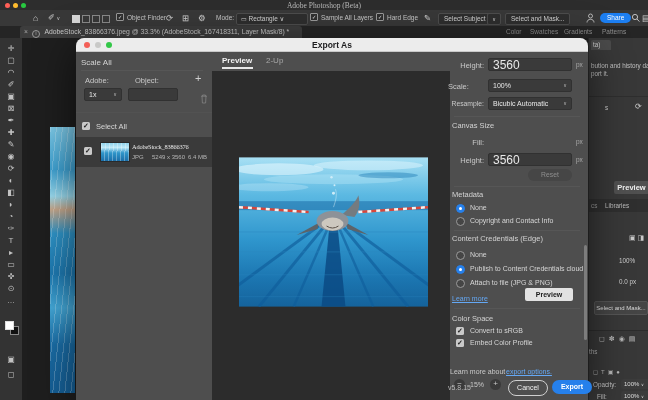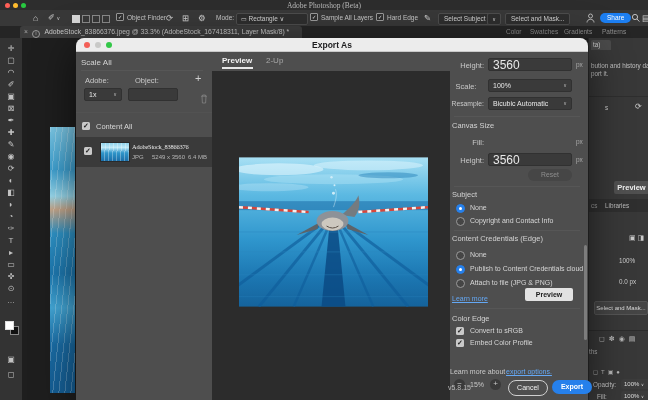--- a/index.html
+++ b/index.html
@@ -212,21 +212,21 @@
       <span>1x</span><span class="chev">∨</span>
     </div>
     <input class="field" style="left: 52px; top: 50px; width: 50px;" value="">
     <span class="abs" style="left:124px;top:52px;opacity:.55;">
       <svg width="8" height="10" viewBox="0 0 8 10">
           <path d="M1 2.2h6M2.6 2.2V1h2.8v1.2M2 2.2l.4 6.8h3.2l.4-6.8" stroke="#bbb" fill="none" stroke-width=".7"></path>
         </svg>
     </span>
     <div class="divider" style="left:0;top:74px;width:136px;opacity:.35;"></div>
     <span class="dcheck" style="left:6px;top:84px;">✓</span>
-    <span class="rlabel" style="left:20px;top:84px;font-size:7.5px;">Content All</span>
+    <span class="rlabel" style="left:20px;top:84px;font-size:7.5px;">Select All</span>
     <div class="filerow">
       <span class="dcheck" style="left:8px;top:10px;">✓</span>
       <div class="abs" style="left:24px;top:5px;width:28px;height:18px;border:1px solid #2a2a2a;
            background-image:repeating-linear-gradient(94deg,rgba(255,255,255,.3) 0 1px,rgba(255,255,255,0) 1px 4px),
            linear-gradient(180deg,#8fd2ec 0%,#bfeaf8 25%,#2f95c9 55%,#1a6ea8 100%);"></div>
       <span class="abs nowrap" style="left:56px;top:6px;font-size:6.4px;color:#e8e8e8;letter-spacing:-.2px;">AdobeStock_83866376</span>
       <span class="abs" style="left:56px;top:17px;font-size:6px;color:#b5b5b5;">JPG</span>
       <span class="abs" style="left:76px;top:17px;font-size:6px;color:#b5b5b5;">5249 x 3560</span>
       <span class="abs" style="left:112px;top:17px;font-size:6px;color:#b5b5b5;">6.4 MB</span>
     </div>
@@ -283,21 +283,21 @@
       </svg>
       <span class="zoom-circle" style="left:242px;bottom:10px;">−</span>
       <span class="abs" style="left:258px;bottom:12px;font-size:7px;color:#c9c9c9;">15%</span>
       <span class="zoom-circle" style="left:278px;bottom:10px;">+</span>
     </div>
 
     <span class="lbl" style="left:372px;top:23px;width:36px;text-align:right;">Height:</span>
     <input class="field" style="left: 412px; top: 20px; width: 84px;" value="3560">
     <span class="lbl" style="left:500px;top:23px;font-size:6.5px;color:#a9a9a9;">px</span>
 
-    <span class="lbl" style="left:372px;top:44px;width:36px;text-align:center;">Scale:</span>
+    <span class="lbl" style="left:372px;top:44px;width:36px;text-align:left;">Scale:</span>
     <div class="ddl" style="left:412px;top:41px;width:84px;">
       <span>100%</span><span class="chev">∨</span>
     </div>
 
     <span class="lbl" style="left:368px;top:62px;width:40px;text-align:right;font-size:6.8px;">Resample:</span>
     <div class="ddl" style="left:412px;top:59px;width:84px;">
       <span>Bicubic Automatic</span><span class="chev">∨</span>
     </div>
 
     <div class="divider" style="left:378px;top:78px;width:126px;"></div>
@@ -306,39 +306,39 @@
     <span class="lbl" style="left:372px;top:100px;width:36px;text-align:right;">Fill:</span>
     <span class="lbl" style="left:500px;top:100px;font-size:6.5px;color:#a9a9a9;">px</span>
 
     <span class="lbl" style="left:372px;top:118px;width:36px;text-align:right;">Height:</span>
     <input class="field" style="left: 412px; top: 115px; width: 84px;" value="3560">
     <span class="lbl" style="left:500px;top:118px;font-size:6.5px;color:#a9a9a9;">px</span>
 
     <div class="abs" style="left:452px;top:131px;width:44px;height:12px;background:#464646;border-radius:6px;text-align:center;font-size:6.8px;line-height:12px;color:#8f8f8f;">Reset</div>
 
     <div class="divider" style="left:378px;top:148px;width:126px;"></div>
-    <span class="hdr" style="left:376px;top:152px;">Subject</span>
+    <span class="hdr" style="left:376px;top:152px;">Metadata</span>
     <span class="radio sel" style="left:380px;top:166px;"></span>
     <span class="rlabel" style="left:394px;top:166px;">None</span>
     <span class="radio" style="left:380px;top:179px;"></span>
     <span class="rlabel" style="left:394px;top:179px;">Copyright and Contact Info</span>
 
     <div class="divider" style="left:378px;top:192px;width:126px;"></div>
     <span class="hdr" style="left:376px;top:196px;">Content Credentials (Edge)</span>
     <span class="radio" style="left:380px;top:213px;"></span>
     <span class="rlabel" style="left:394px;top:213px;">None</span>
     <span class="radio sel" style="left:380px;top:227px;"></span>
     <span class="rlabel" style="left:394px;top:227px;">Publish to Content Credentials cloud</span>
     <span class="radio" style="left:380px;top:241px;"></span>
     <span class="rlabel" style="left:394px;top:241px;">Attach to file (JPG &amp; PNG)</span>
     <span class="rlabel link" style="left:376px;top:257px;">Learn more</span>
     <div class="abs" style="left:449px;top:250px;width:48px;height:13px;background:#e2e2e2;border-radius:2px;text-align:center;font-size:7px;font-weight:bold;line-height:13px;color:#1b1b1b;">Preview</div>
 
     <div class="divider" style="left:378px;top:270px;width:126px;"></div>
-    <span class="hdr" style="left:376px;top:276px;">Color Edge</span>
+    <span class="hdr" style="left:376px;top:276px;">Color Space</span>
     <span class="dcheck" style="left:380px;top:289px;">✓</span>
     <span class="rlabel" style="left:394px;top:289px;">Convert to sRGB</span>
     <span class="dcheck" style="left:380px;top:301px;">✓</span>
     <span class="rlabel" style="left:394px;top:301px;">Embed Color Profile</span>
 
     <span class="rlabel" style="left:374px;top:330px;color:#c9c9c9;">Learn more about</span>
     <span class="rlabel link" style="left:430px;top:330px;">export options.</span>
 
     <span class="abs" style="left:372px;top:346px;font-size:7px;color:#b9b9b9;">v5.8.15</span>
     <div class="abs" style="left:432px;top:342px;width:38px;height:14px;border:1px solid #cfcfcf;border-radius:8px;text-align:center;font-size:7px;line-height:14px;color:#f0f0f0;">Cancel</div>

